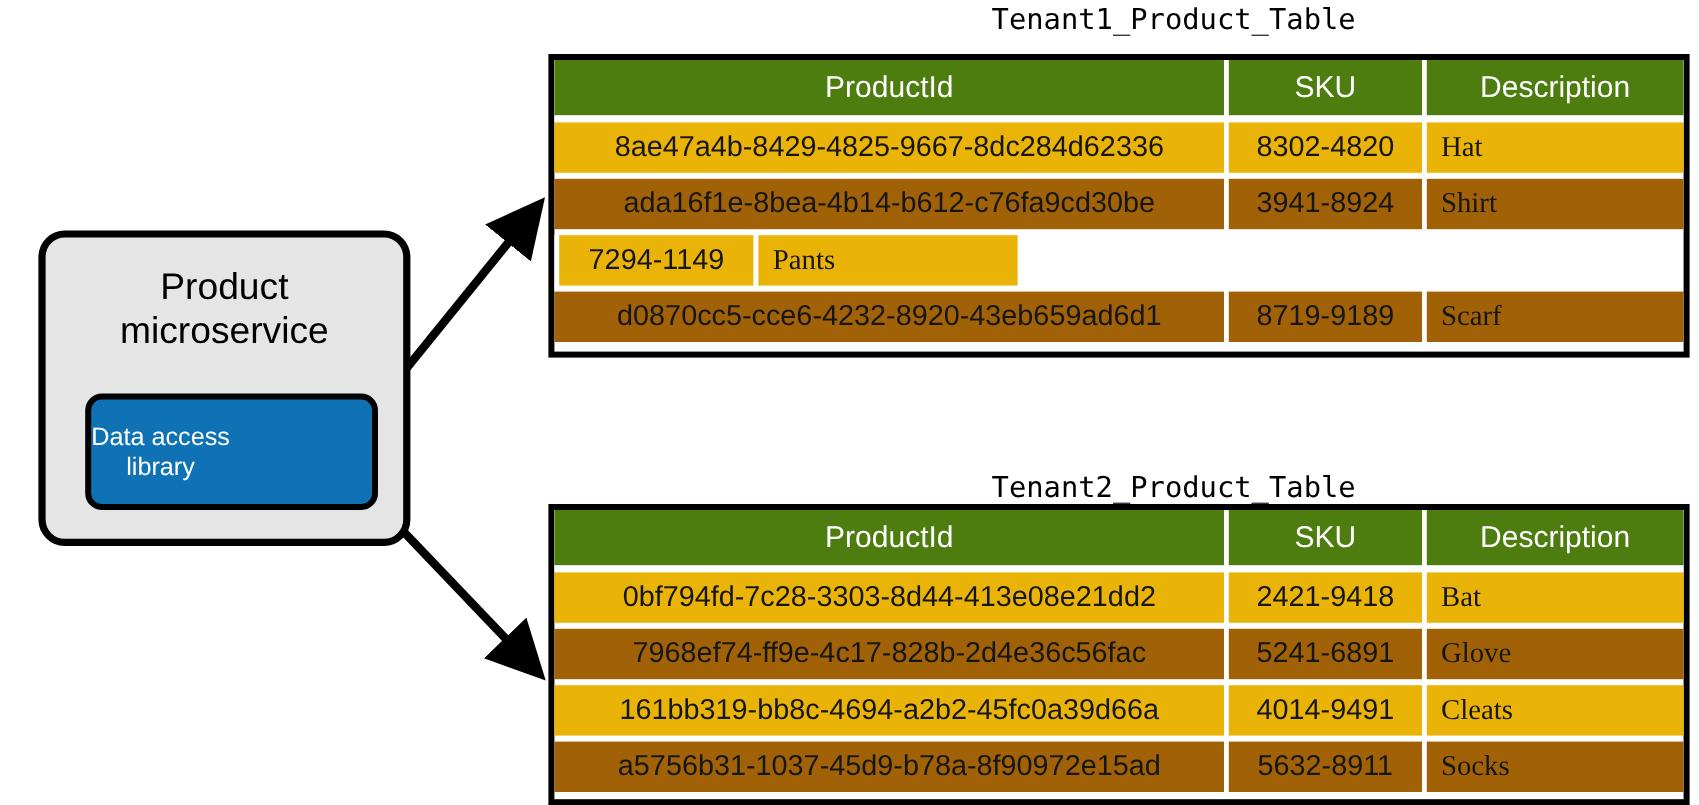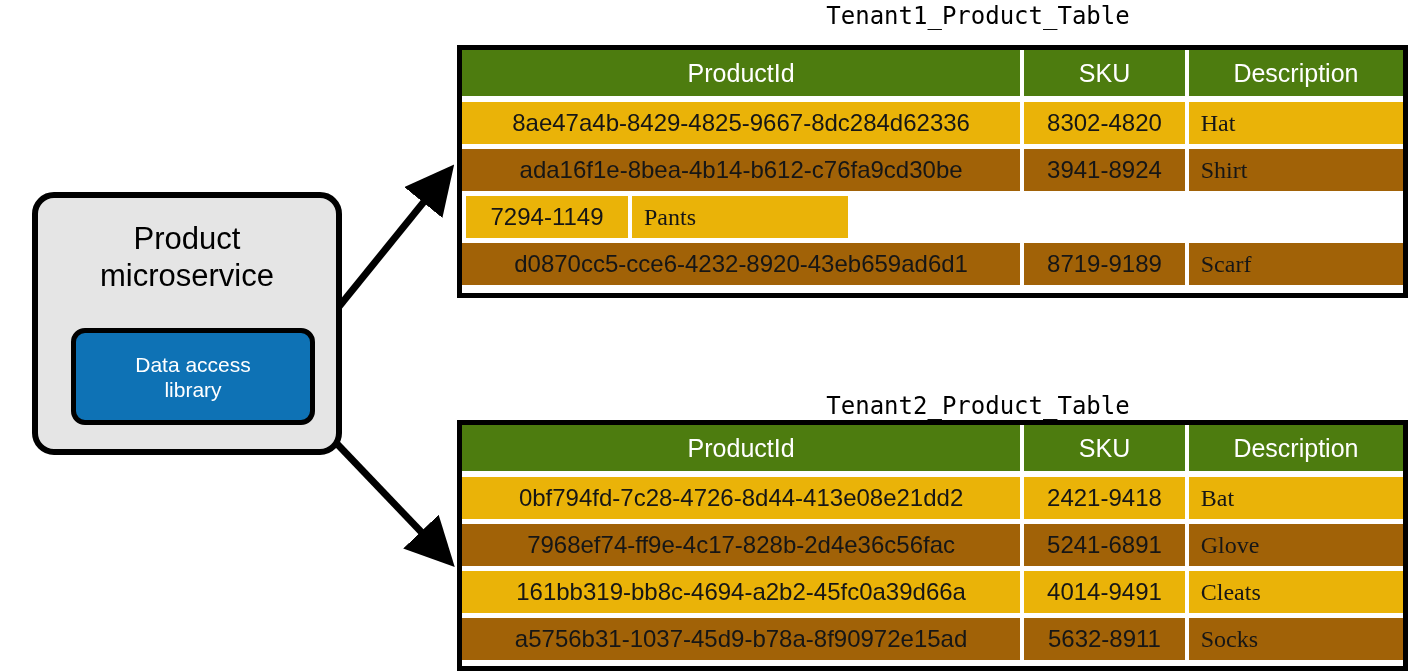--- a/index.html
+++ b/index.html
@@ -45,21 +45,20 @@
     left: 33px;
     top: 130px;
     width: 244px;
     height: 97px;
     background: #0E72B5;
     border: 5px solid #000000;
     border-radius: 14px;
     box-sizing: border-box;
     display: flex;
     align-items: center;
-    justify-content: center;
   }
   #data-access-label {
     text-align: center;
     font-size: 21px;
     line-height: 25px;
     color: #ffffff;
     white-space: pre-line;
   }
 
   
@@ -214,21 +213,21 @@
 <div class="data-table" id="product-table-2">
   <div class="thead-row">
     <div class="cell col-productid">ProductId</div>
     <div class="gap"></div>
     <div class="cell col-sku">SKU</div>
     <div class="gap"></div>
     <div class="cell col-desc">Description</div>
   </div>
 
   <div class="tbody-row">
-    <div class="cell col-productid shade-a">0bf794fd-7c28-4726-8d44-413e08e21dd2</div>
+    <div class="cell col-productid shade-a">0bf794fd-7c28-3303-8d44-413e08e21dd2</div>
     <div class="gap"></div>
     <div class="cell col-sku shade-a">2421-9418</div>
     <div class="gap"></div>
     <div class="cell col-desc shade-a">Bat</div>
   </div>
   <div class="tbody-row">
     <div class="cell col-productid shade-b">7968ef74-ff9e-4c17-828b-2d4e36c56fac</div>
     <div class="gap"></div>
     <div class="cell col-sku shade-b">5241-6891</div>
     <div class="gap"></div>

